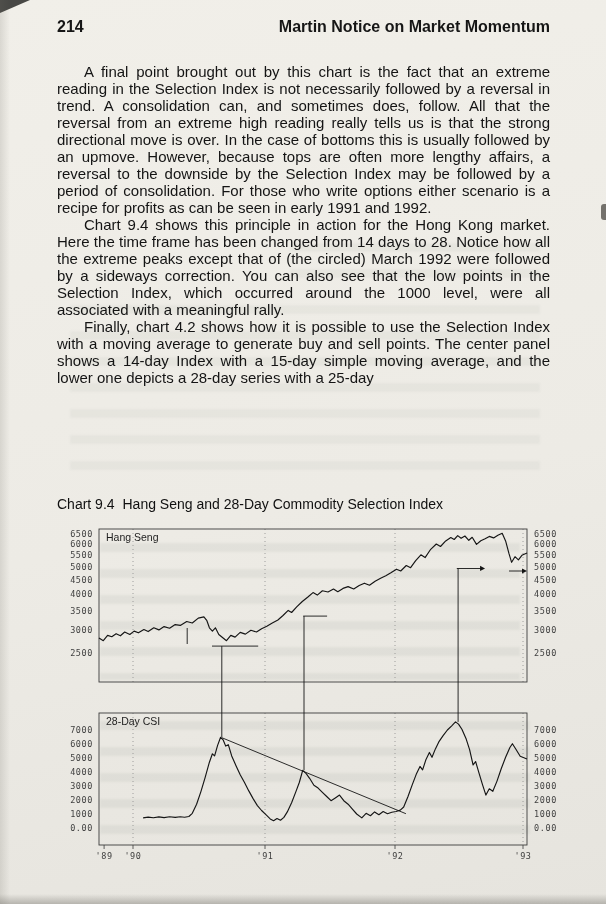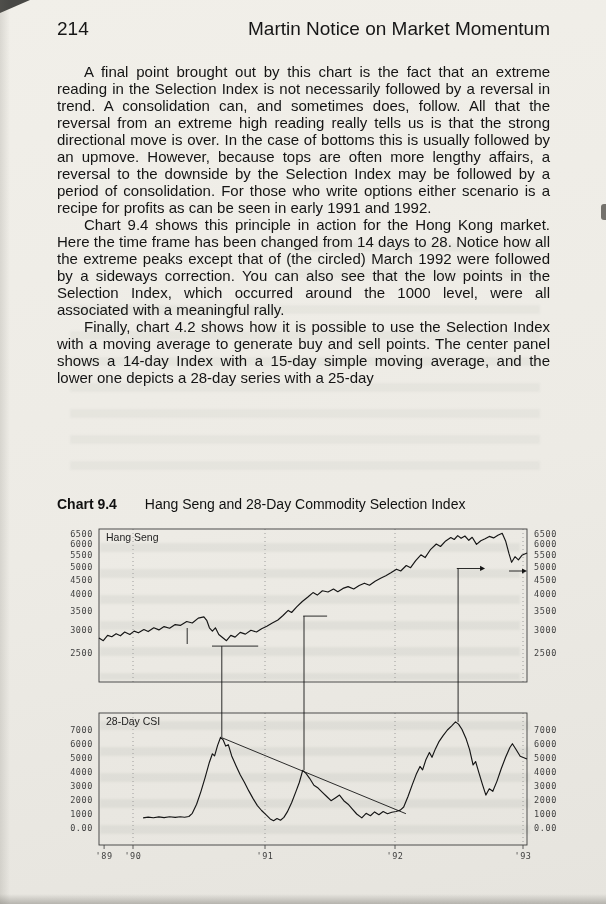--- a/index.html
+++ b/index.html
@@ -17,28 +17,28 @@
     background:linear-gradient(to bottom,rgba(0,0,0,0),rgba(90,88,82,.35));}
   .left-shade{position:absolute;left:0;top:0;width:10px;height:100%;
     background:linear-gradient(to right,rgba(110,108,100,.18),rgba(0,0,0,0));}
   
   .bleed{position:absolute;filter:blur(1.3px);opacity:.10;pointer-events:none;
     background:repeating-linear-gradient(to bottom,
       rgba(0,0,0,0) 0 5px, rgba(96,112,100,.75) 5px 14px, rgba(0,0,0,0) 14px 26px);}
   .bleed.light{opacity:.07;}
 
   .running-head{position:absolute;left:57px;top:18px;width:493px;
-    display:flex;justify-content:space-between;font-weight:normal;font-size:19px;text-align:center;}
+    display:flex;justify-content:space-between;font-weight:bold;font-size:16px;text-align:center;}
   .body-text{position:absolute;left:57px;top:63px;width:493px;
     font-size:15px;line-height:17px;text-align:justify;color:#141414;}
   .body-text p{margin:0;text-indent:27px;}
 
   .caption{position:absolute;left:57px;top:496px;font-size:14px;color:#101010;}
-  .caption .lbl{font-weight:bold;}
-  .caption .ttl{margin-left:24px;text-align:right;}
+  .caption .lbl{font-weight:normal;}
+  .caption .ttl{margin-left:4px;text-align:right;}
 
   #chart-layer{position:absolute;left:10px;top:0;width:606px;height:904px;}
   #chart-layer svg{display:block;}
 </style>
 </head>
 <body>
 
 <div id="page">
 
   <div class="corner-wedge"></div>

